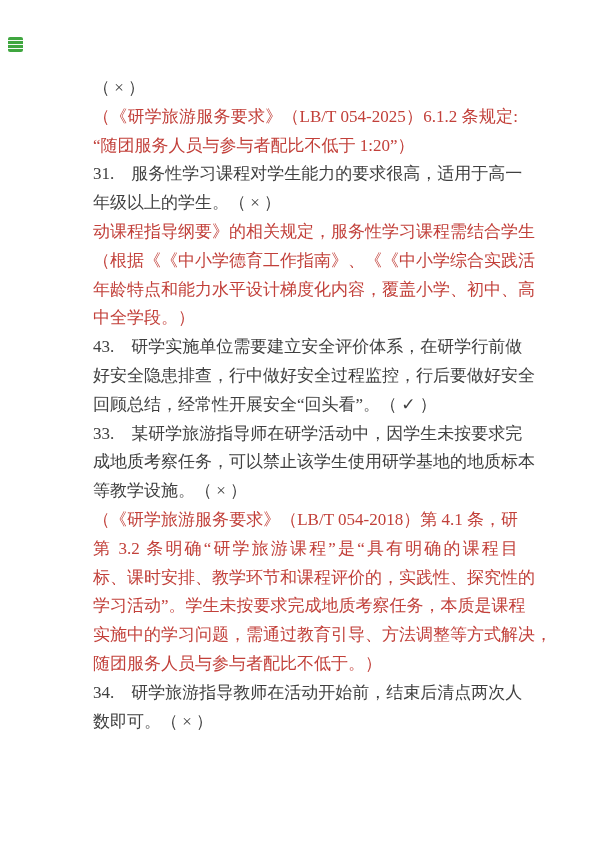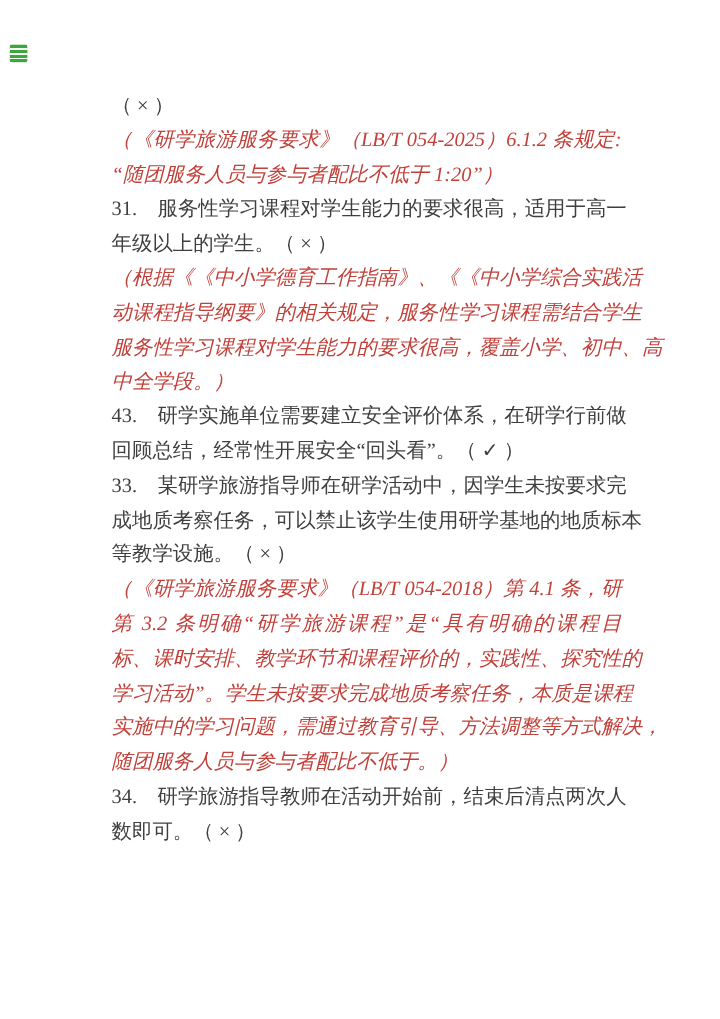--- a/index.html
+++ b/index.html
@@ -47,39 +47,39 @@
     -moz-text-align-last: justify;
     color: var(--ink-black, #3f3f3f);
   }
   .line.left {
     text-align: left;
     text-align-last: left;
     -moz-text-align-last: left;
   }
   .line.red {
     color: var(--ink-red, #c2403a);
-    font-style: italic;
   }
 </style>
 </head>
 <body>
 
 <div class="page">
   <div class="corner-icon"></div>
   <div class="doc-body">
       <div class="line black left">（ × ）</div>
       <div class="line red">（《研学旅游服务要求》（LB/T 054-2025）6.1.2 条规定:</div>
       <div class="line red left">“随团服务人员与参与者配比不低于 1:20”）</div>
       <div class="line black">31.　服务性学习课程对学生能力的要求很高，适用于高一</div>
       <div class="line black left">年级以上的学生。（ × ）</div>
+      <div class="line red">动课程指导纲要》的相关规定，服务性学习课程需结合学生</div>
       <div class="line red">（根据《《中小学德育工作指南》、《《中小学综合实践活</div>
-      <div class="line red">动课程指导纲要》的相关规定，服务性学习课程需结合学生</div>
-      <div class="line red">服务性学习课程对学生能力的要求很高，覆盖小学、初中、高</div>
+      <div class="line red">年龄特点和能力水平设计梯度化内容，覆盖小学、初中、高</div>
       <div class="line red left">中全学段。）</div>
       <div class="line black">43.　研学实施单位需要建立安全评价体系，在研学行前做</div>
+      <div class="line black">好安全隐患排查，行中做好安全过程监控，行后要做好安全</div>
       <div class="line black left">回顾总结，经常性开展安全“回头看”。（ ✓ ）</div>
       <div class="line black">33.　某研学旅游指导师在研学活动中，因学生未按要求完</div>
       <div class="line black">成地质考察任务，可以禁止该学生使用研学基地的地质标本</div>
       <div class="line black left">等教学设施。（ × ）</div>
       <div class="line red">（《研学旅游服务要求》（LB/T 054-2018）第 4.1 条，研</div>
       <div class="line red">第 3.2 条明确“研学旅游课程”是“具有明确的课程目</div>
       <div class="line red">标、课时安排、教学环节和课程评价的，实践性、探究性的</div>
       <div class="line red">学习活动”。学生未按要求完成地质考察任务，本质是课程</div>
       <div class="line red">实施中的学习问题，需通过教育引导、方法调整等方式解决，</div>
       <div class="line red left">随团服务人员与参与者配比不低于。）</div>

